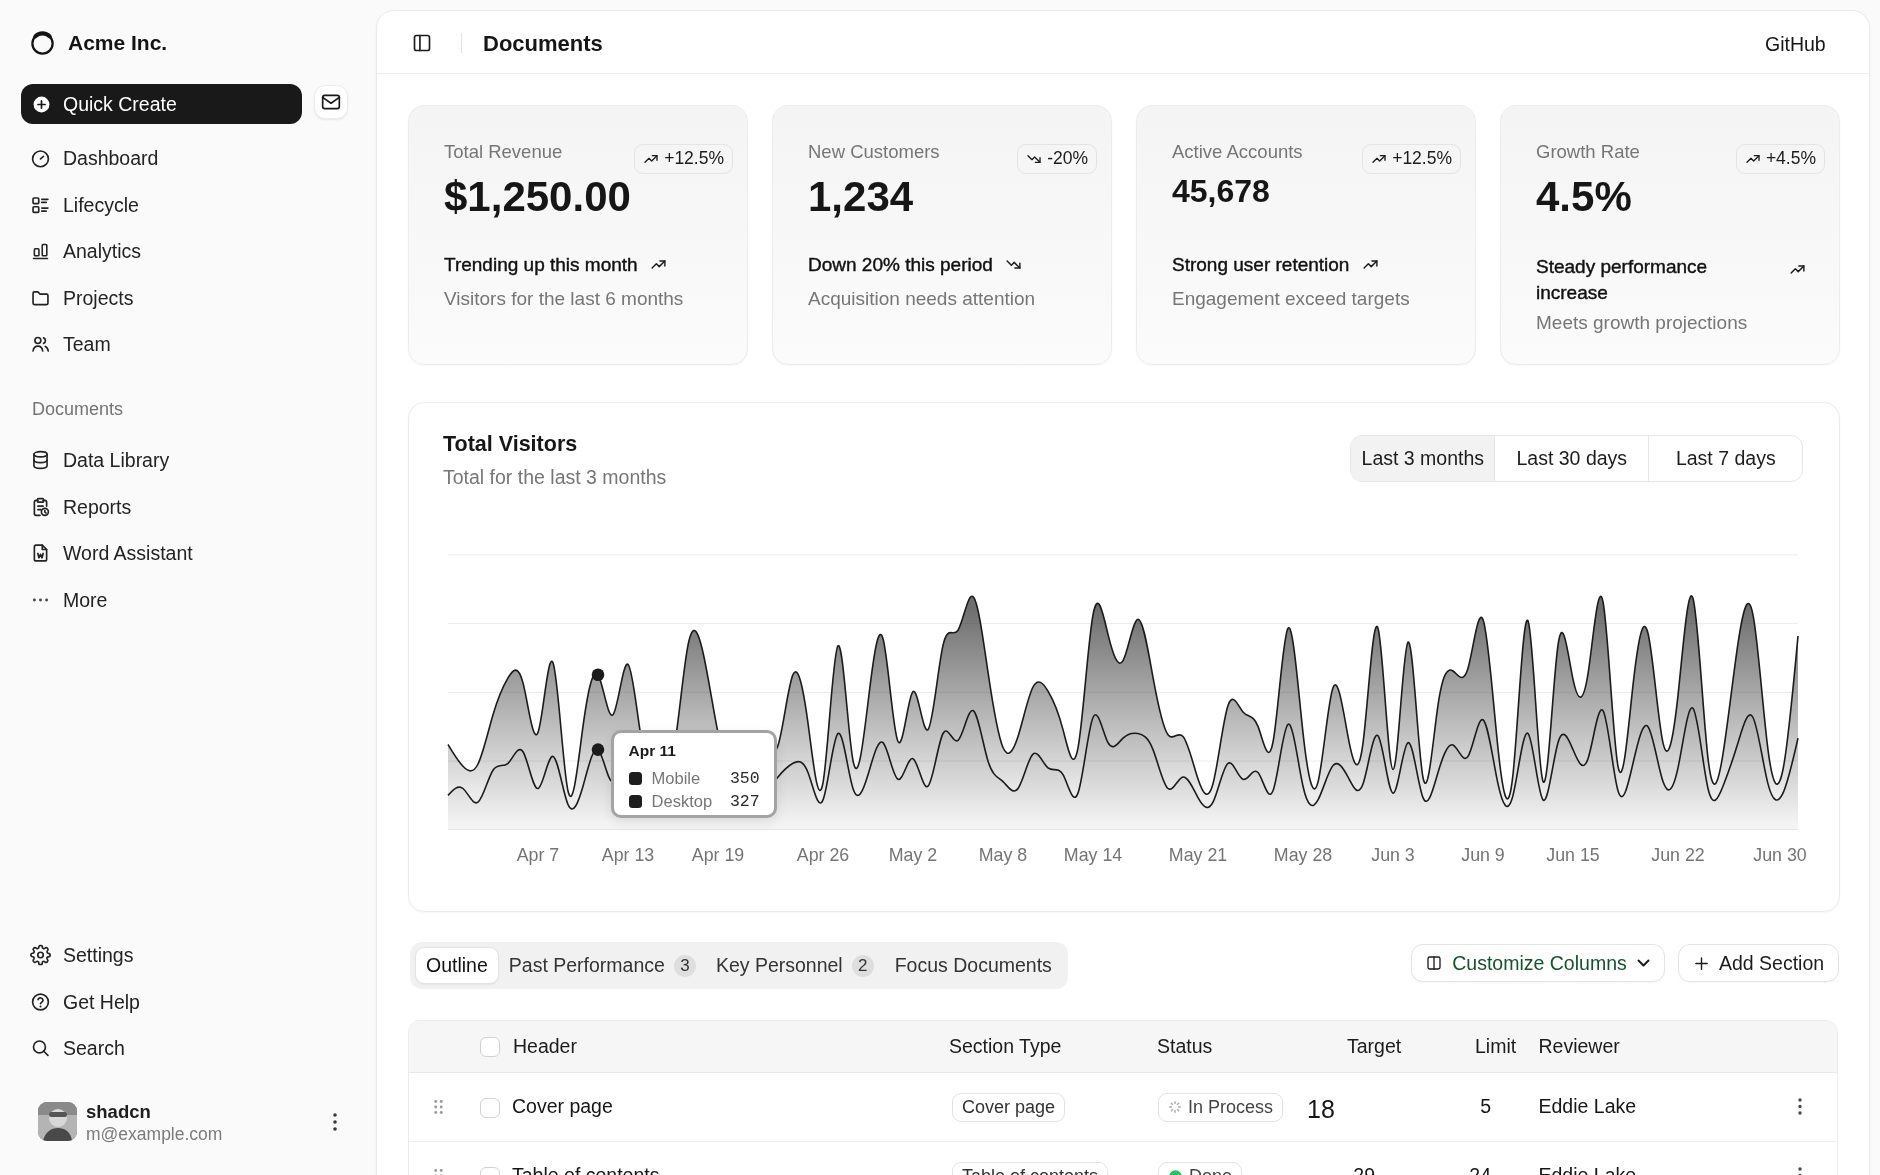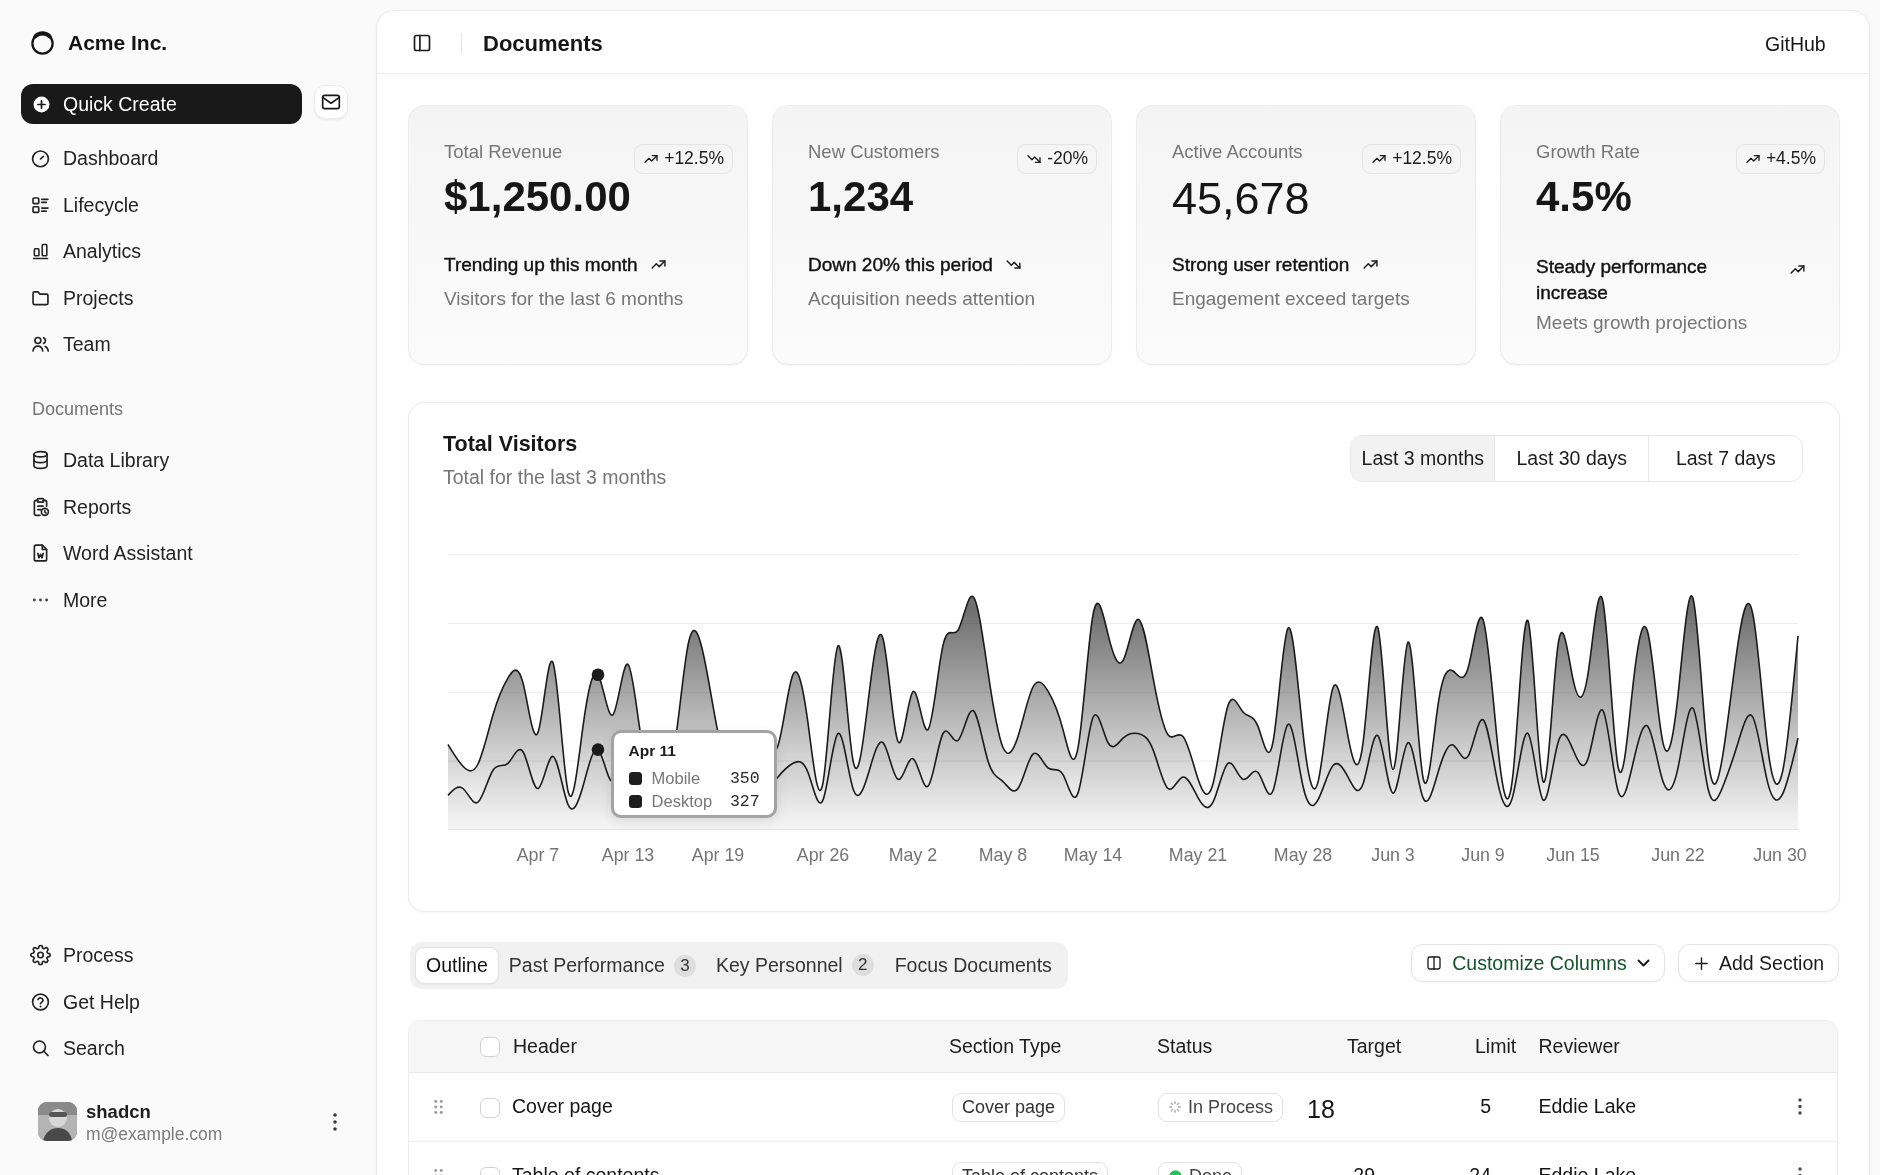--- a/index.html
+++ b/index.html
@@ -123,21 +123,21 @@
           <circle cx="19" cy="12" r="1.7"></circle>
         </svg>
       <span class="lb">More</span>
     </div>
 
     <div class="sb-item" style="top:934px">
       <svg class="ic" viewBox="0 0 24 24" fill="none" stroke="#232323" stroke-width="1.9" stroke-linecap="round" stroke-linejoin="round">
           <circle cx="12" cy="12" r="3.1"></circle>
           <path d="M19.4 15a1.7 1.7 0 0 0 .34 1.87l.06.06a2 2 0 1 1-2.83 2.83l-.06-.06a1.7 1.7 0 0 0-1.87-.34 1.7 1.7 0 0 0-1.03 1.56V21a2 2 0 1 1-4 0v-.09a1.7 1.7 0 0 0-1.03-1.56 1.7 1.7 0 0 0-1.87.34l-.06.06a2 2 0 1 1-2.83-2.83l.06-.06a1.7 1.7 0 0 0 .34-1.87 1.7 1.7 0 0 0-1.56-1.03H3a2 2 0 1 1 0-4h.09a1.7 1.7 0 0 0 1.56-1.03 1.7 1.7 0 0 0-.34-1.87l-.06-.06a2 2 0 1 1 2.83-2.83l.06.06a1.7 1.7 0 0 0 1.87.34h.08a1.7 1.7 0 0 0 1.03-1.56V3a2 2 0 1 1 4 0v.09a1.7 1.7 0 0 0 1.03 1.56h.08a1.7 1.7 0 0 0 1.87-.34l.06-.06a2 2 0 1 1 2.83 2.83l-.06.06a1.7 1.7 0 0 0-.34 1.87v.08a1.7 1.7 0 0 0 1.56 1.03H21a2 2 0 1 1 0 4h-.09a1.7 1.7 0 0 0-1.56 1.03z"></path>
         </svg>
-      <span class="lb">Process</span>
+      <span class="lb">Settings</span>
     </div>
     <div class="sb-item" style="top:980.5px">
       <svg class="ic" viewBox="0 0 24 24" fill="none" stroke="#232323" stroke-width="1.9" stroke-linecap="round">
           <circle cx="12" cy="12" r="9"></circle>
           <path d="M9.2 9.2a2.9 2.9 0 0 1 5.6 1c0 1.9-2.8 2.3-2.8 3.8"></path>
           <path d="M12 17.2h.01" stroke-width="2.3"></path>
         </svg>
       <span class="lb">Get Help</span>
     </div>
     <div class="sb-item" style="top:1027px">
@@ -213,21 +213,21 @@
     </div>
 
     <div class="card" style="left:759px;top:94px;width:340px;height:260px;">
       <div class="abs" style="left:35px;top:35px;font-size:18.5px;color:#767676;">Active Accounts</div>
       <div class="badge" style="right:14px;top:37.5px;">
         <svg width="16" height="16" viewBox="0 0 24 24" fill="none" stroke="#1c1c1c" stroke-width="2" stroke-linecap="round" stroke-linejoin="round">
             <path d="M3 17l6-6 4 4 8-8"></path>
             <path d="M14 7h7v7"></path>
           </svg>+12.5%
       </div>
-      <div class="abs" style="left:35px;top:67px;font-size:45px;font-weight:400;color:#161616;">45,678</div>
+      <div class="abs" style="left:35px;top:67px;font-size:32px;font-weight:700;color:#161616;">45,678</div>
       <div class="abs" style="left:35px;top:148px;font-size:19px;font-weight:400;color:#111;white-space:nowrap;-webkit-text-stroke:0.4px #111;">Strong user retention
         <svg style="display:inline;vertical-align:-2px;margin-left:6px" width="19" height="17" viewBox="0 0 24 24" fill="none" stroke="#1c1c1c" stroke-width="2" stroke-linecap="round" stroke-linejoin="round">
             <path d="M3 17l6-6 4 4 8-8"></path>
             <path d="M14 7h7v7"></path>
           </svg>
       </div>
       <div class="abs" style="left:35px;top:182px;font-size:19px;color:#767676;">Engagement exceed targets</div>
     </div>
 
     <div class="card" style="left:1123px;top:94px;width:340px;height:260px;">
@@ -299,21 +299,21 @@
 <div class="abs" style="right:14px;top:36px;font-size:16.5px;color:#2a2a2a;font-family:'Liberation Mono',monospace;">350</div>
 <div class="abs" style="left:15px;top:62.5px;width:13px;height:13px;border-radius:3.5px;background:#1d1d1d;"></div>
 <div class="abs" style="left:38px;top:59.5px;font-size:16.5px;color:#767676;">Desktop</div>
 <div class="abs" style="right:14px;top:59.5px;font-size:16.5px;color:#2a2a2a;font-family:'Liberation Mono',monospace;">327</div>
 </div>
     </div>
 
     <div class="abs" style="left:33px;top:931px;height:47px;background:#f1f1f1;border-radius:12px;display:flex;align-items:center;padding:0 5px;font-size:19.5px;color:#343434;">
       <div style="background:#fff;border:1px solid #e3e3e3;border-radius:9px;padding:6px 10px;box-shadow:0 1px 2px rgba(0,0,0,.05);color:#111;">Outline</div>
       <div style="padding:6px 10px;display:flex;align-items:center;gap:9px;">Past Performance <span style="display:inline-flex;align-items:center;justify-content:center;width:22px;height:22px;border-radius:50%;background:#dedede;font-size:17px;color:#333;">3</span></div>
-      <div style="padding:6px 10px;display:flex;align-items:flex-start;gap:9px;">Key Personnel <span style="display:inline-flex;align-items:center;justify-content:center;width:22px;height:22px;border-radius:50%;background:#dedede;font-size:17px;color:#333;">2</span></div>
+      <div style="padding:6px 10px;display:flex;align-items:center;gap:9px;">Key Personnel <span style="display:inline-flex;align-items:center;justify-content:center;width:22px;height:22px;border-radius:50%;background:#dedede;font-size:17px;color:#333;">2</span></div>
       <div style="padding:6px 11px;">Focus Documents</div>
     </div>
     <div class="abs" style="left:1034px;top:933px;width:254px;height:38px;border:1px solid #e4e4e4;border-radius:12px;background:#fff;box-shadow:0 1px 2px rgba(0,0,0,.04);display:flex;align-items:center;justify-content:center;gap:10px;font-size:19.5px;color:#14532d;">
       <svg width="16" height="16" viewBox="0 0 24 24" fill="none" stroke="#1c1c1c" stroke-width="2" stroke-linecap="round">
           <rect x="3" y="3" width="18" height="18" rx="2.5"></rect>
           <path d="M12 3v18"></path>
         </svg>
       Customize Columns
       <svg width="13" height="9" viewBox="0 0 13 9" fill="none" stroke="#1c1c1c" stroke-width="2" stroke-linecap="round" stroke-linejoin="round">
           <path d="M1.5 1.5l5 5 5-5"></path>

